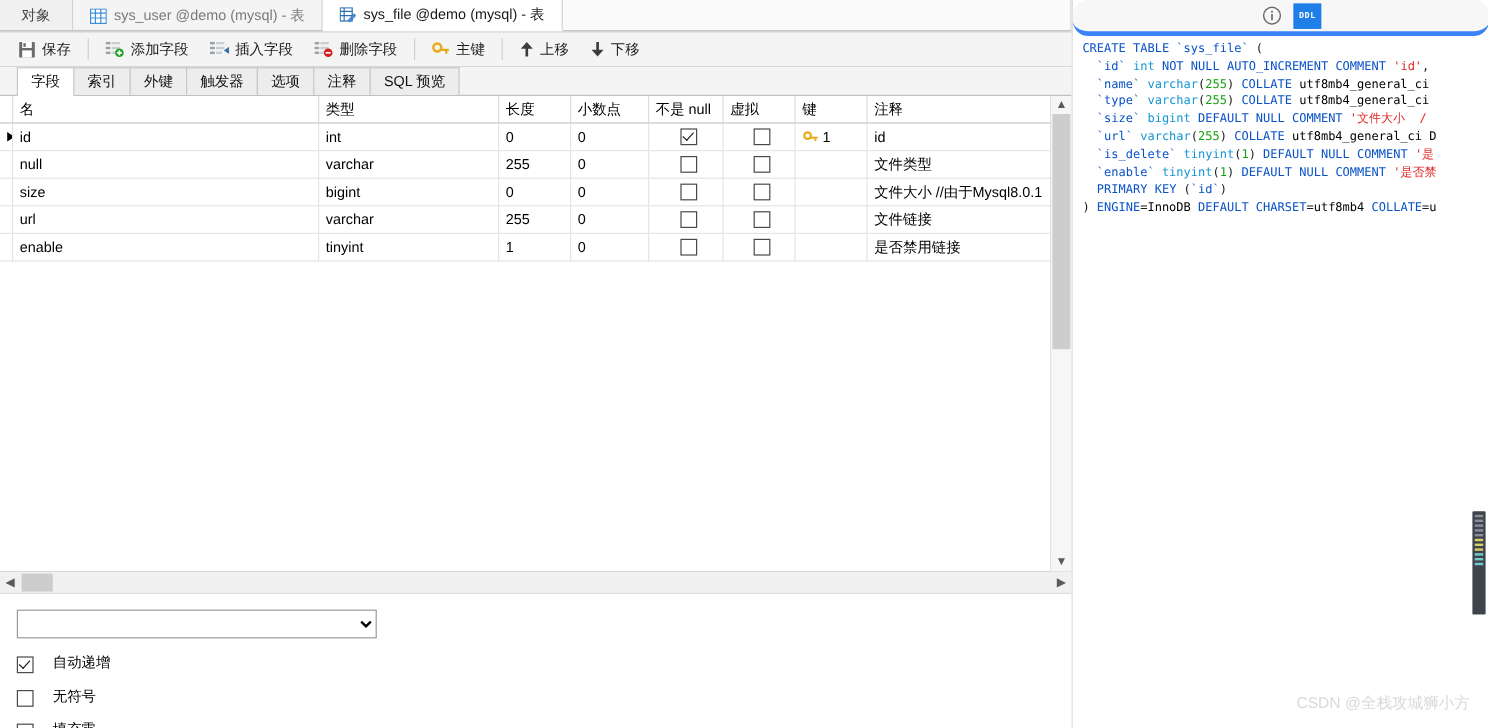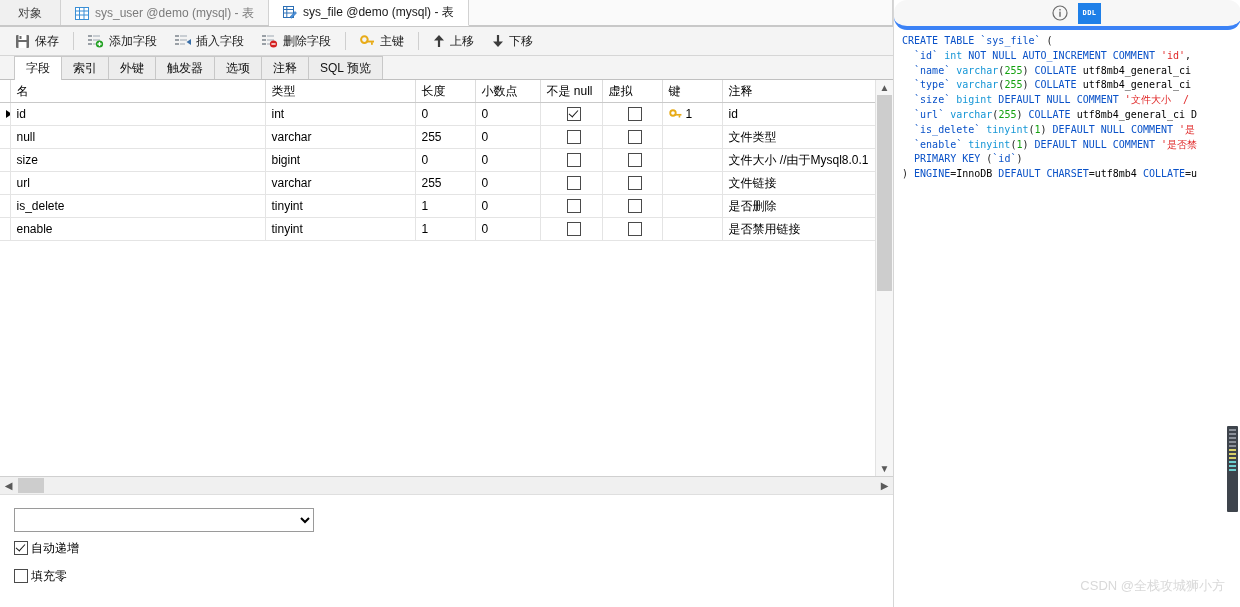--- a/index.html
+++ b/index.html
@@ -78,21 +78,21 @@
   .hbtn{position:absolute;top:0;width:17px;height:17px;display:flex;align-items:center;justify-content:center;}
   .hthumb{position:absolute;left:18px;top:1px;width:26px;height:15px;background:#cdcdcd;}
   .arrow{font-size:10px;color:#5a5a5a;line-height:1;}
 
   
   .props{position:relative;height:auto;padding:12px 0 0 14px;background:#fff;}
   .prow{display:flex;align-items:center;height:26px;}
   .plabel{width:190px;font-size:12px;color:#000;}
   select.pselect{width:300px;height:24px;font-size:12px;font-family:"Liberation Sans",sans-serif;
     border:1px solid #9a9a9a;background:#fff;color:#000;padding-left:4px;}
-  .chkrow{display:flex;align-items:center;gap:3px;height:26px;margin-top:2px;}
+  .chkrow{display:flex;align-items:flex-end;gap:16px;height:26px;margin-top:2px;}
   .chkrow .cb{width:12px;height:12px;}
   .chklabel{font-size:12px;color:#000;}
 
   
   .ddlhead{height:26px;background:#f7f7f7;border-bottom:4px solid #3b82f6;display:flex;
            align-items:center;justify-content:flex-start;gap:10px;padding-left:158px;border-radius:13px;}
   .info-ic{width:16px;height:16px;}
   .ddl-badge{width:19px;height:17px;background:#1e7fe8;color:#fff;font-size:7px;
      font-family:"DejaVu Sans Mono",monospace;display:flex;align-items:center;justify-content:center;
      border:2px solid #1e7fe8;letter-spacing:.5px;font-weight:bold;}
@@ -314,31 +314,20 @@
                 <td>varchar</td>
                 <td>255</td>
                 <td>0</td>
                 <td class="ctr"><span class="cb"></span></td>
                 <td class="ctr"><span class="cb"></span></td>
                 <td style="padding:0"></td>
                 <td>文件链接</td>
               </tr>
               <tr>
                 <td class="ind"></td>
-                <td>is_delete</td>
-                <td>tinyint</td>
-                <td>1</td>
-                <td>0</td>
-                <td class="ctr"><span class="cb"></span></td>
-                <td class="ctr"><span class="cb"></span></td>
-                <td style="padding:0"></td>
-                <td>是否删除</td>
-              </tr>
-              <tr>
-                <td class="ind"></td>
                 <td>enable</td>
                 <td>tinyint</td>
                 <td>1</td>
                 <td>0</td>
                 <td class="ctr"><span class="cb"></span></td>
                 <td class="ctr"><span class="cb"></span></td>
                 <td style="padding:0"></td>
                 <td>是否禁用链接</td>
               </tr>
             </tbody>
@@ -368,20 +357,24 @@
 
     <div class="props">
       <div class="prow">
         <select class="pselect">
           <option></option>
         </select>
       </div>
       <div class="chkrow">
         <span class="cb on"></span>
         <span class="chklabel">自动递增</span>
+      </div>
+      <div class="chkrow">
+        <span class="cb"></span>
+        <span class="chklabel">无符号</span>
       </div>
       <div class="chkrow">
         <span class="cb"></span>
         <span class="chklabel">填充零</span>
       </div>
     </div>
   </div>
 
   <div class="right">
     <div class="ddlhead">

